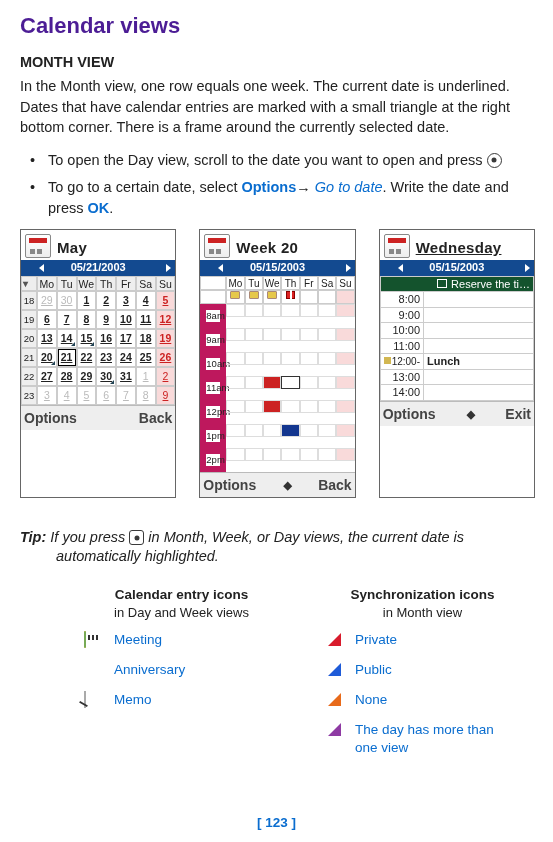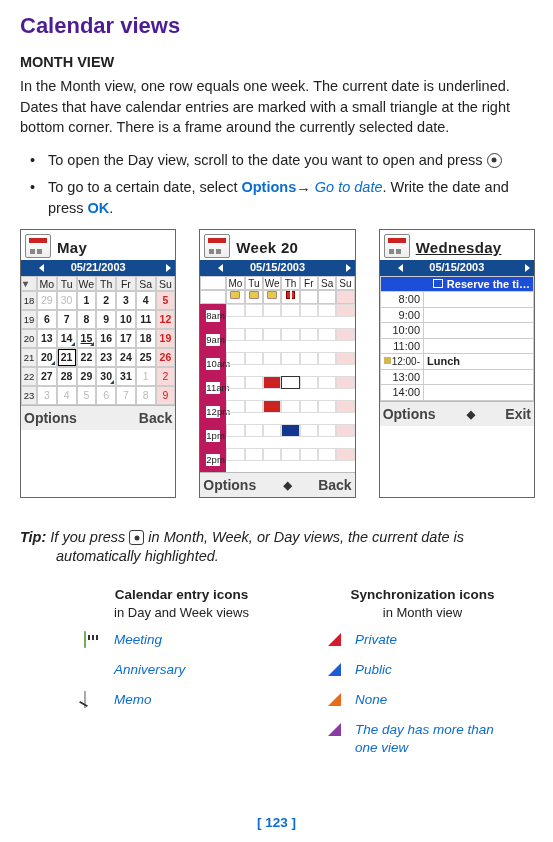--- a/index.html
+++ b/index.html
@@ -26,21 +26,21 @@
     .datebar .tri.l { border-right:5px solid #fff; left:18px; }
     .datebar .tri.r { border-left:5px solid #fff; right:4px; }
     .sig { position:absolute; left:2px; bottom:-15px; top:auto; font-size:10px; color:#555; }
     .softkeys { display:flex; justify-content:space-between; align-items:center; padding:3px 3px; font-size:14px; font-weight:bold; color:#444; border-top:1px solid #bbb; background:#eee; }
     .nav-diamond { font-size:11px; letter-spacing:-1px; color:#333; }
 
     
     .mgrid { display:grid; grid-template-columns:16px repeat(7,1fr); font-size:10.5px; }
     .mgrid .h { background:#eee; border:1px solid #ccc; text-align:center; height:15px; line-height:14px; font-weight:normal; }
     .mgrid .wk { background:#eee; border:1px solid #ccc; text-align:center; height:19px; line-height:17px; font-size:9.5px; }
-    .mgrid .c { border:1px solid #ccc; text-align:center; height:19px; line-height:17px; font-weight:bold; position:relative; }
+    .mgrid .c { border:1px solid #ccc; text-align:center; height:19px; line-height:17px; font-weight:bold; position:relative;text-decoration:underline; }
     .mgrid .faded { color:#bbb; font-weight:normal; }
     .mgrid .sun { background:#f9dada; color:#c22; }
     .mgrid .sel { outline:1.5px solid #000; outline-offset:-2px; }
     .mgrid .under { text-decoration:underline; }
     .mgrid .mark::after { content:""; position:absolute; right:1px; bottom:1px; width:0; height:0; border-right:4px solid #245; border-bottom:4px solid transparent; transform:rotate(90deg); }
 
     
     .wgrid { display:grid; grid-template-columns:26px repeat(7,1fr); font-size:10px; }
     .wgrid .h { border:1px solid #ccc; text-align:center; height:14px; line-height:13px; background:#fff; }
     .wgrid .hr { border:6px solid #be185d; height:24px; line-height:12px; text-align:right; padding-right:2px; font-size:9.5px; }
@@ -51,32 +51,32 @@
     .gift::after { content:""; position:absolute; left:40%; top:-2px; width:2px; height:11px; background:#fff; }
     .blk-r { background:#c22; }
     .blk-b { background:#13368f; }
     .blk-w { background:#fff; border:1.5px solid #333 !important; }
     .wsun { background:#f9dada; }
 
     
     .dtable { width:100%; border-collapse:collapse; font-size:11px; }
     .dtable td { border:1px solid #ccc; height:14.5px; padding:0 3px; }
     .dtable td:first-child { width:36px; text-align:right; }
-    .dhl { background:#1d4ed8; color:#fff; font-weight:bold; }
+    .dhl { background:#14532d; color:#fff; font-weight:normal; }
 
     .tip { font-size:14.5px; margin:0 0 20px 0;font-style:italic; }
     .tip-label { font-weight:bold; }
     .tip-wrap { padding-left:36px; text-indent:-36px; }
 
     .icon-sections { display:flex; gap:46px; padding-left:64px; font-size:13px; }
     .icon-col { width:195px; }
     .icon-col h3 { font-size:13.5px; font-weight:bold; text-align:center; }
     .icon-col .sub { font-size:13px; text-align:center; margin-bottom:10px; }
     .icon-row { display:flex; align-items:flex-start; gap:10px; margin-bottom:12px; }
-    .icon-row .lbl { color:#0a6dcf; font-style:italic; font-size:13.5px; }
+    .icon-row .lbl { color:#0a6dcf; font-size:13.5px; }
     .icon-swatch { width:20px; height:15px; position:relative; flex-shrink:0; }
     .sync-tri { width:0; height:0; position:absolute; bottom:0; left:3px; }
     .sync-tri.r1 { border-bottom:13px solid #d81b2c; border-left:13px solid transparent; }
     .sync-tri.r2 { border-bottom:13px solid #1e5bd8; border-left:13px solid transparent; }
     .sync-tri.r3 { border-bottom:13px solid #e86a1a; border-left:13px solid transparent; }
     .sync-tri.r4 { border-bottom:13px solid #8e3aa3; border-left:13px solid transparent; }
     .entry-meeting { width:18px; height:13px; background:#e2b23b; border:1px solid #7a5; border-radius:2px; position:relative; }
     .entry-meeting::after { content:""; position:absolute; left:3px; top:3px; width:2px; height:5px; background:#333; box-shadow:4px 0 #333, 8px 0 #333; }
     .entry-memo { width:18px; height:13px; background:#fff; border:1px solid #aaa; position:relative; transform:skewX(-6deg); }
     .entry-memo::after { content:""; position:absolute; right:-3px; bottom:2px; width:9px; height:2px; background:#333; transform:rotate(30deg); }

